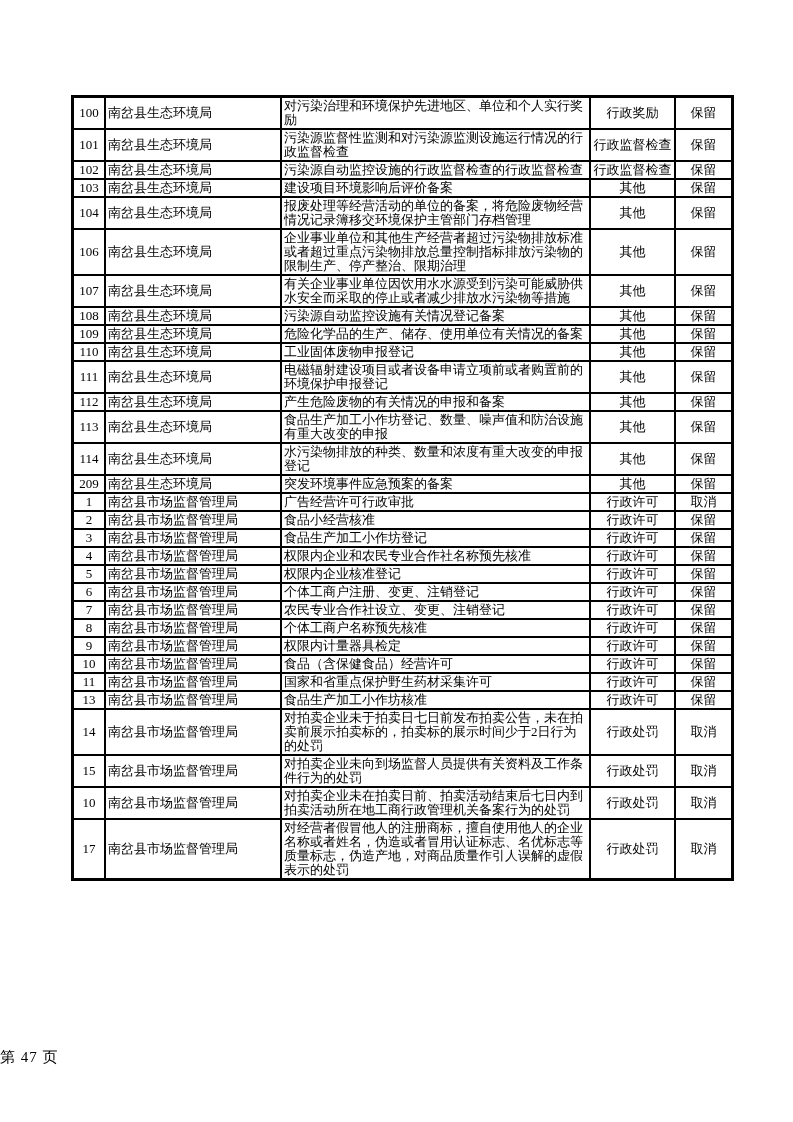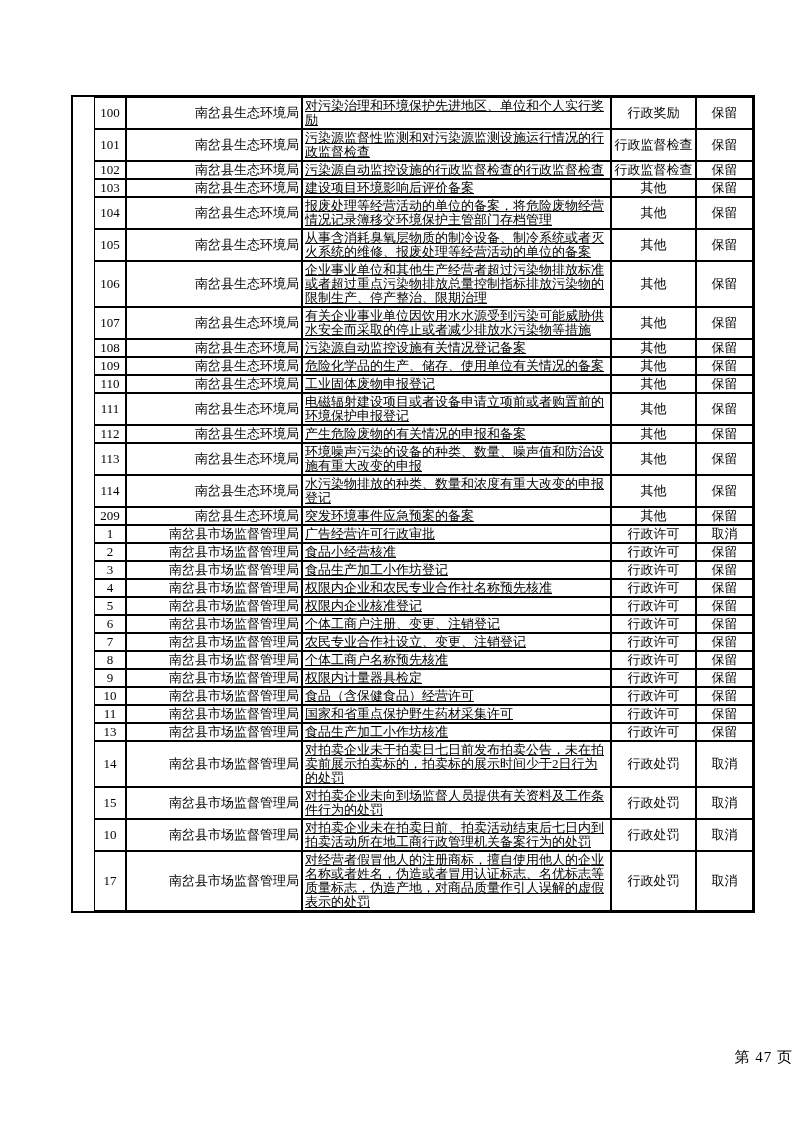--- a/index.html
+++ b/index.html
@@ -14,42 +14,41 @@
   }
   table.doc-table {
     position: absolute;
     left: 71px;
     top: 95px;
     width: 659px;
     table-layout: fixed;
     border-collapse: separate;
     border-spacing: 0;
     border: 2px solid #000;
-    padding-left: 21px;
   }
   table.doc-table td {
     border: 1px solid #000;
     font-size: 13px;
     line-height: 14px;
     padding: 1px 2px;
     vertical-align: middle;
     word-break: break-all;
     overflow-wrap: anywhere;
   }
   td.c-num  { text-align: center; }
-  td.c-dept { text-align: right; }
-  td.c-item { text-align: left; text-decoration: underline; }
+  td.c-dept { text-align: left; }
+  td.c-item { text-align: left; }
   td.c-cat  { text-align: center; padding-left: 0; padding-right: 0; margin-left: 44px; }
   td.c-dec  { text-align: center; padding-left: 0; padding-right: 0; margin-top: 6px; }
   .footer {
     position: absolute;
     left: 0;
     top: 1048px;
     width: 100%;
-    text-align: right;
+    text-align: left;
     font-size: 15px;
     letter-spacing: 1px;
   }
 </style>
 </head>
 <body>
 
 <div class="page">
 
   <table class="doc-table">
@@ -94,27 +93,20 @@
     </tr>
 
     <tr>
       <td class="c-num">104</td>
       <td class="c-dept">南岔县生态环境局</td>
       <td class="c-item">报废处理等经营活动的单位的备案，将危险废物经营情况记录簿移交环境保护主管部门存档管理</td>
       <td class="c-cat">其他</td>
       <td class="c-dec">保留</td>
     </tr>
 
-    <tr>
-      <td class="c-num">105</td>
-      <td class="c-dept">南岔县生态环境局</td>
-      <td class="c-item">从事含消耗臭氧层物质的制冷设备、制冷系统或者灭火系统的维修、报废处理等经营活动的单位的备案</td>
-      <td class="c-cat">其他</td>
-      <td class="c-dec">保留</td>
-    </tr>
 
     <tr>
       <td class="c-num">106</td>
       <td class="c-dept">南岔县生态环境局</td>
       <td class="c-item">企业事业单位和其他生产经营者超过污染物排放标准或者超过重点污染物排放总量控制指标排放污染物的限制生产、停产整治、限期治理</td>
       <td class="c-cat">其他</td>
       <td class="c-dec">保留</td>
     </tr>
 
     <tr>
@@ -161,21 +153,21 @@
       <td class="c-num">112</td>
       <td class="c-dept">南岔县生态环境局</td>
       <td class="c-item">产生危险废物的有关情况的申报和备案</td>
       <td class="c-cat">其他</td>
       <td class="c-dec">保留</td>
     </tr>
 
     <tr>
       <td class="c-num">113</td>
       <td class="c-dept">南岔县生态环境局</td>
-      <td class="c-item">环境噪声污染的设备的种类、数量、噪声值和防治设施有重大改变的申报</td>
+      <td class="c-item">食品生产加工小作坊登记、数量、噪声值和防治设施有重大改变的申报</td>
       <td class="c-cat">其他</td>
       <td class="c-dec">保留</td>
     </tr>
 
     <tr>
       <td class="c-num">114</td>
       <td class="c-dept">南岔县生态环境局</td>
       <td class="c-item">水污染物排放的种类、数量和浓度有重大改变的申报登记</td>
       <td class="c-cat">其他</td>
       <td class="c-dec">保留</td>

